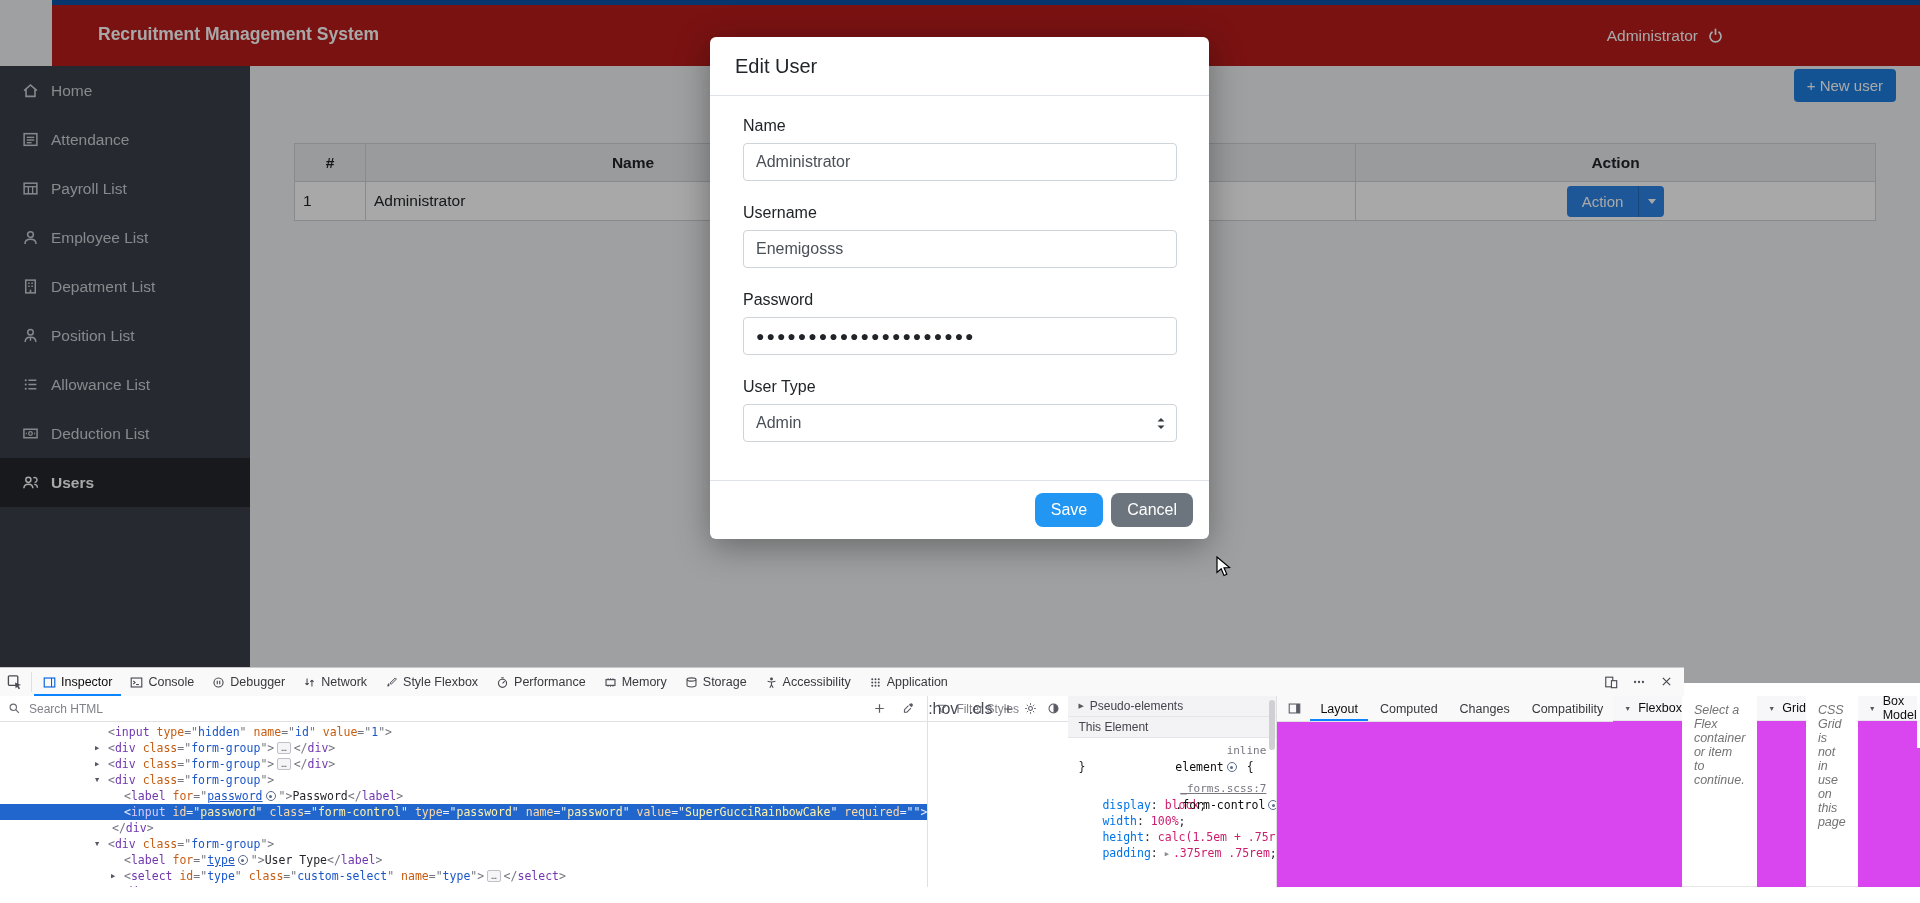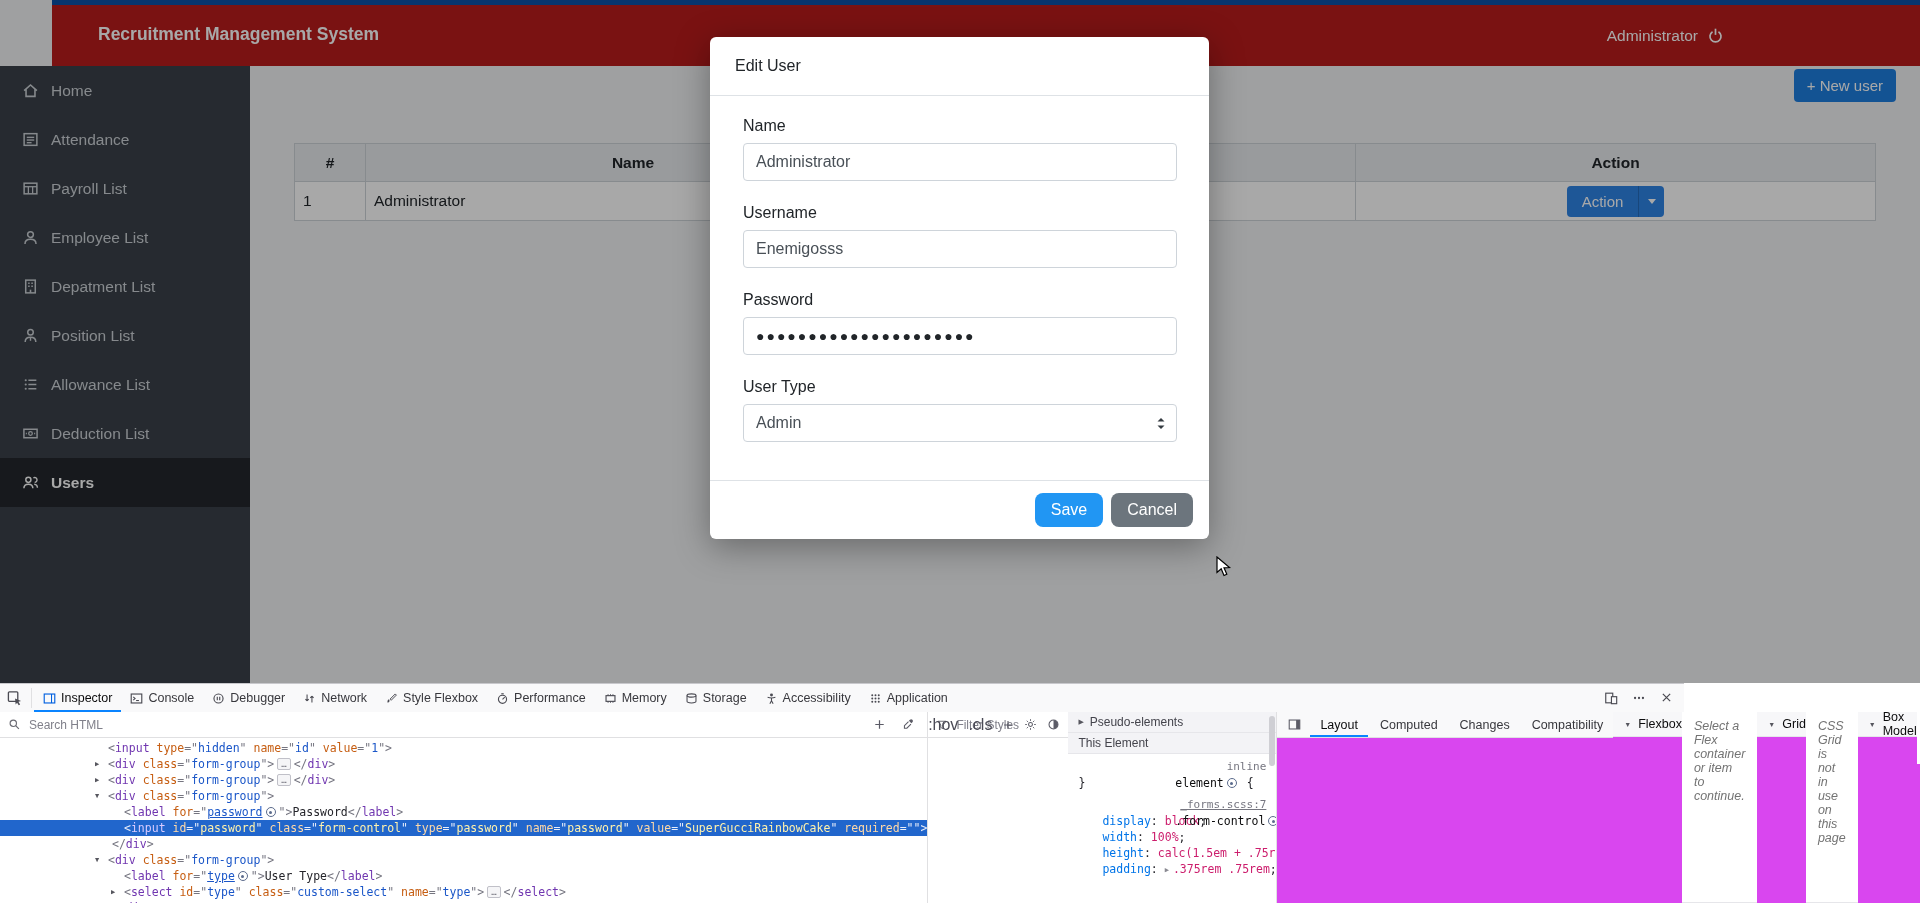--- a/index.html
+++ b/index.html
@@ -33,36 +33,36 @@
   .action-btn{display:inline-flex;background:#2e84e6;color:#fff;border-radius:4px;font-size:15px;overflow:hidden;}
   .action-main{padding:7px 15px;}
   .action-caret{width:25px;display:flex;align-items:center;justify-content:center;border-left:1px solid rgba(0,0,0,.18);}
   .caret-down{width:0;height:0;border-left:4.5px solid transparent;border-right:4.5px solid transparent;border-top:5px solid #fff;}
 
   .backdrop{position:absolute;left:0;top:0;width:1920px;height:683px;background:rgba(0,0,0,.34);}
 
   
   .modal{position:absolute;left:710px;top:37px;width:499px;background:#fff;border-radius:6px;box-shadow:0 8px 34px rgba(0,0,0,.35);box-sizing:border-box;}
   .modal-header{padding:15px 25px;border-bottom:1px solid #dee2e6;}
-  .modal-title{font-size:16px;color:#212529;line-height:28px;}
+  .modal-title{font-size:20px;color:#212529;line-height:28px;}
   .modal-body{padding:20px 32px 38px 33px;}
   .form-group{margin-bottom:22px;}
   .form-group:last-child{margin-bottom:0;}
   .form-label{display:block;font-size:16px;color:#212529;margin-bottom:8px;line-height:19px;}
   .form-control{display:block;width:100%;height:38px;box-sizing:border-box;border:1px solid #ced4da;border-radius:4px;padding:0 12px;font-size:16px;color:#495057;font-family:"Liberation Sans",sans-serif;background:#fff;}
   .pw{font-size:14px;letter-spacing:2px;color:#212529;}
   .select-box{position:relative;display:flex;align-items:center;height:38px;box-sizing:border-box;border:1px solid #ced4da;border-radius:4px;padding:0 12px;font-size:16px;color:#495057;background:#fff;}
   .select-caret{position:absolute;right:10px;top:11px;}
   .modal-footer{padding:12px 16px;border-top:1px solid #dee2e6;display:flex;justify-content:flex-end;gap:8px;}
   .btn{border:none;border-radius:8px;color:#fff;font-size:16px;padding:8px 16px;font-family:"Liberation Sans",sans-serif;}
   .btn-save{background:#2196f3;}
   .btn-cancel{background:#6c757d;}
 
   
-  .devtools{position:absolute;left:0;bottom:0;width:1684px;height:220px;background:#f9f9fa;border-top:1px solid #c8c8cc;box-sizing:border-box;color:#0c0c0d;}
+  .devtools{position:absolute;left:0;bottom:16px;width:1684px;height:220px;background:#f9f9fa;border-top:1px solid #c8c8cc;box-sizing:border-box;color:#0c0c0d;}
   .dt-tabbar{height:28px;display:flex;align-items:stretch;border-bottom:1px solid #e0e0e2;position:relative;}
   .dt-iconbtn{display:flex;align-items:center;justify-content:center;padding:0 7px;}
   .dt-sep{width:1px;background:#e0e0e2;margin:4px 2px;}
   .dt-tab{display:flex;align-items:center;gap:5px;padding:0 9px;font-size:12.5px;color:#38383d;white-space:nowrap;}
   .dt-tab.active{box-shadow:inset 0 -2px 0 #0a84ff;color:#0c0c0d;}
   .dt-tabbar-right{position:absolute;right:4px;top:0;height:27px;display:flex;align-items:center;}
   .dt-main{position:absolute;left:0;top:28px;right:0;bottom:0;display:flex;}
   .panel-toolbar{height:26px;border-bottom:1px solid #e0e0e2;display:flex;align-items:center;position:relative;background:#fff;box-sizing:border-box;}
   .tool-input{border:none;outline:none;background:transparent;font-size:12px;color:#38383d;flex:1;font-family:"Liberation Sans",sans-serif;}
   .tool-input::placeholder{color:#80808a;}

